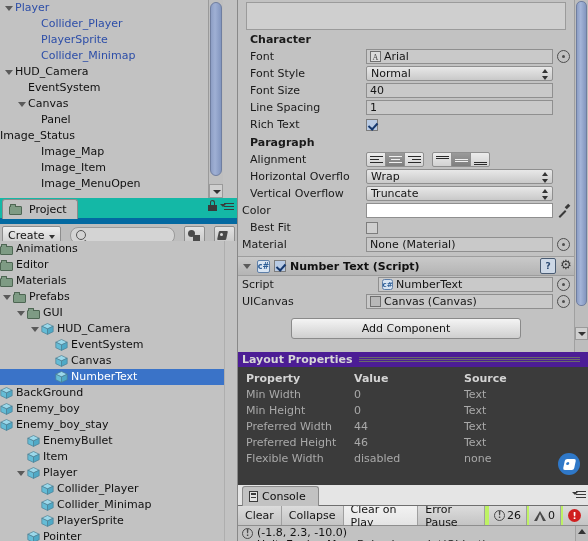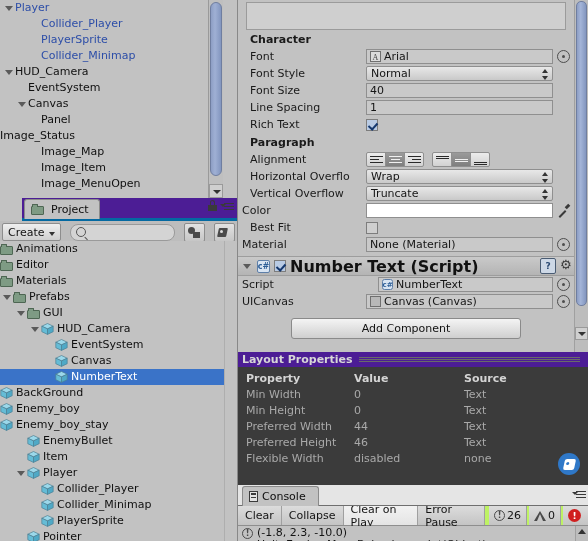--- a/index.html
+++ b/index.html
@@ -33,22 +33,22 @@
   .h-thumb{position:absolute;left:1px;top:2px;width:12px;height:174px;border-radius:6px;
            background:linear-gradient(to right,#8d9ec4,#9fb0d4 40%,#8396bf);border:1px solid #6f7ea0;box-sizing:border-box;}
   .h-arrow{position:absolute;left:0;bottom:0;width:14px;height:14px;background:#cfcfcf;border:1px solid #9a9a9a;box-sizing:border-box;}
   .h-arrow::before{content:"";position:absolute;left:3px;top:5px;
       border-left:4px solid transparent;border-right:4px solid transparent;border-top:4px solid #333;}
   .h-right-strip{position:absolute;right:0;top:0;width:14px;height:198px;background:#c2c2c2;}
 
   
   .project{position:absolute;left:0;top:198px;width:238px;height:343px;background:#c2c2c2;
            border-right:1px solid #888;box-sizing:border-box;}
-  .tabbar{position:relative;height:20px;background:#4c1d95;
-          border-bottom:3px solid #0369a1;margin-left:22px;}
+  .tabbar{position:relative;height:20px;background:#14b8a6;
+          border-bottom:6px solid #0369a1;}
   .tab{position:absolute;left:2px;top:1px;height:19px;padding:0 10px 0 6px;
        background:#c2c2c2;border:1px solid #8a8a8a;border-bottom:none;
        border-top-left-radius:3px;border-top-right-radius:3px;
        display:flex;align-items:center;gap:4px;font-size:11px;color:#0d0d0d;}
   .tab-icons{position:absolute;right:3px;top:2px;display:flex;align-items:center;gap:3px;}
   .lock-ico{width:9px;height:11px;position:relative;}
   .lock-ico::before{content:"";position:absolute;left:0;bottom:0;width:9px;height:6px;background:#3a3a3a;}
   .lock-ico::after{content:"";position:absolute;left:2px;top:0;width:5px;height:5px;
       border:1.5px solid #3a3a3a;border-bottom:none;border-radius:3px 3px 0 0;box-sizing:border-box;}
   .menu-ico{width:14px;height:10px;position:relative;}
@@ -136,21 +136,21 @@
   .abtn:last-child{border-radius:0 2px 2px 0;}
   .abtn.on{background:linear-gradient(#9a9a9a,#7f7f7f);}
   .abtn i{position:absolute;height:1px;background:#2a2a2a;left:3px;}
   .abtn.on i{background:#f0f0f0;}
   .abtn i:nth-child(1){top:3px;}
   .abtn i:nth-child(2){top:6px;}
   .abtn i:nth-child(3){top:9px;}
 
   .comp-hdr{height:18px;background:linear-gradient(#c9c9c9,#b4b4b4);border-top:1px solid #9d9d9d;
             border-bottom:1px solid #9d9d9d;display:flex;align-items:center;padding-left:4px;gap:4px;margin-top:3px;}
-  .comp-title{font-weight:bold;font-size:16px;color:#111;}
+  .comp-title{font-weight:bold;font-size:11px;color:#111;}
   .cs-ico{width:13px;height:13px;border-radius:2px;background:#d8e4f2;border:1px solid #5e7fa8;
           box-sizing:border-box;position:relative;flex:0 0 13px;color:#2c5d96;font-size:8px;
           display:flex;align-items:center;justify-content:center;font-weight:bold;}
   .help-ico{width:14px;height:14px;border:1px solid #4a5c73;border-radius:2px;background:#cdd8e6;
             display:flex;align-items:center;justify-content:center;font-size:9px;color:#2b4a73;font-weight:bold;}
   .gear-ico{width:14px;height:14px;position:relative;}
   .gear-ico::before{content:"\2699";position:absolute;left:0;top:-2px;font-size:13px;color:#3a3a3a;}
 
   .addcomp-wrap{display:flex;justify-content:center;padding:8px 0 6px 0;}
   .addcomp{width:228px;height:19px;background:linear-gradient(#f4f4f4,#cfcfcf);border:1px solid #8a8a8a;

